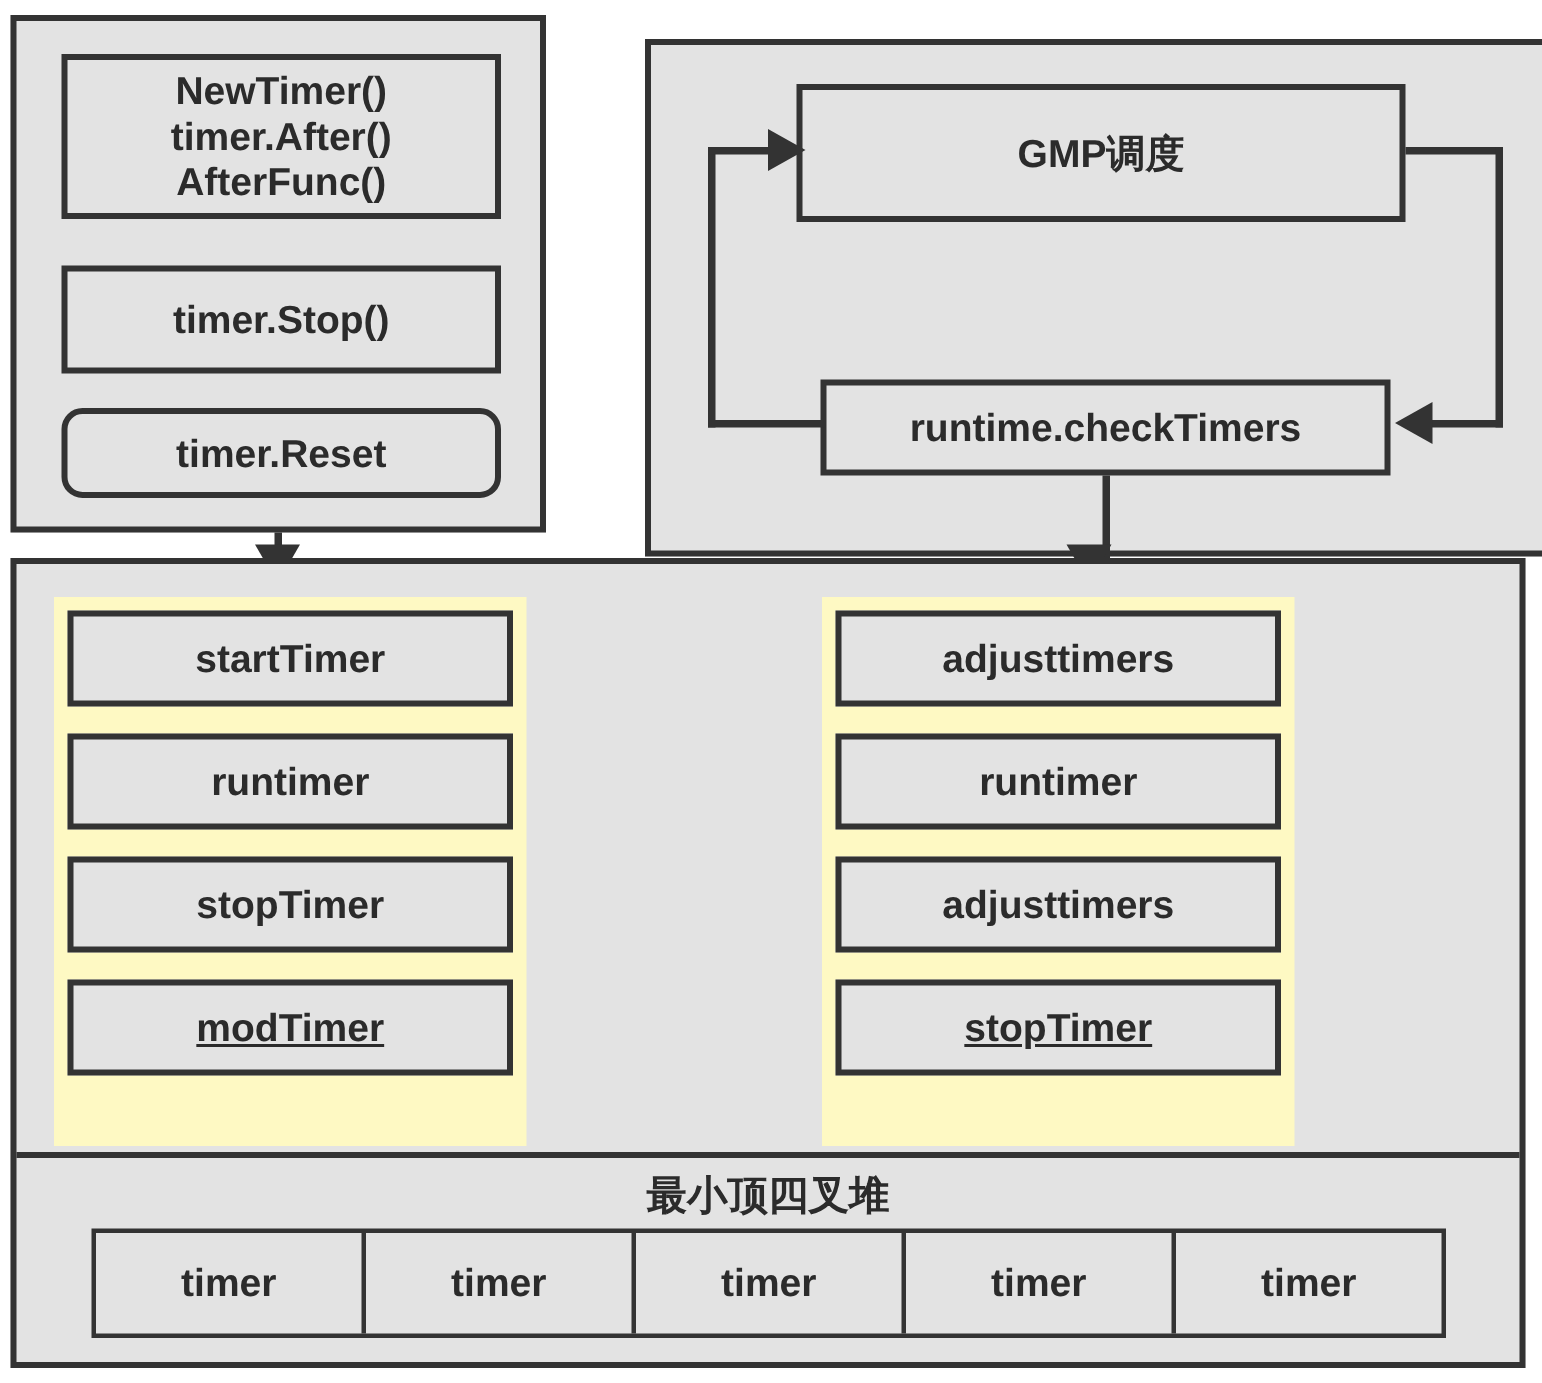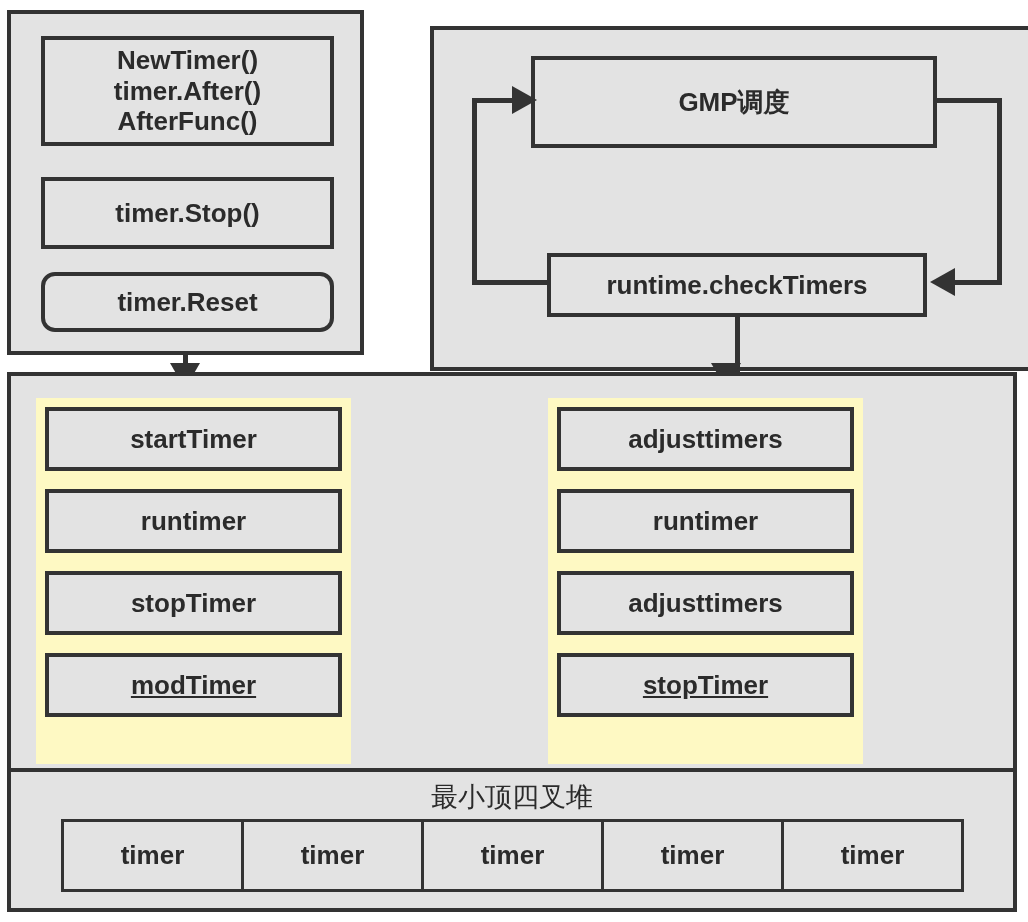--- a/index.html
+++ b/index.html
@@ -82,20 +82,21 @@
   }
 
   #heap-title {
     position: absolute;
     left: 0px;
     top: 403px;
     width: 1002px;
     text-align: center;
     font-size: 27px;
     color: #2b2b2b;
+    font-weight: bold;
   }
 
   #heap-row {
     position: absolute;
     left: 50px;
     top: 443px;
     width: 903px;
     height: 73px;
     display: flex;
     border: 3px solid #333333;

